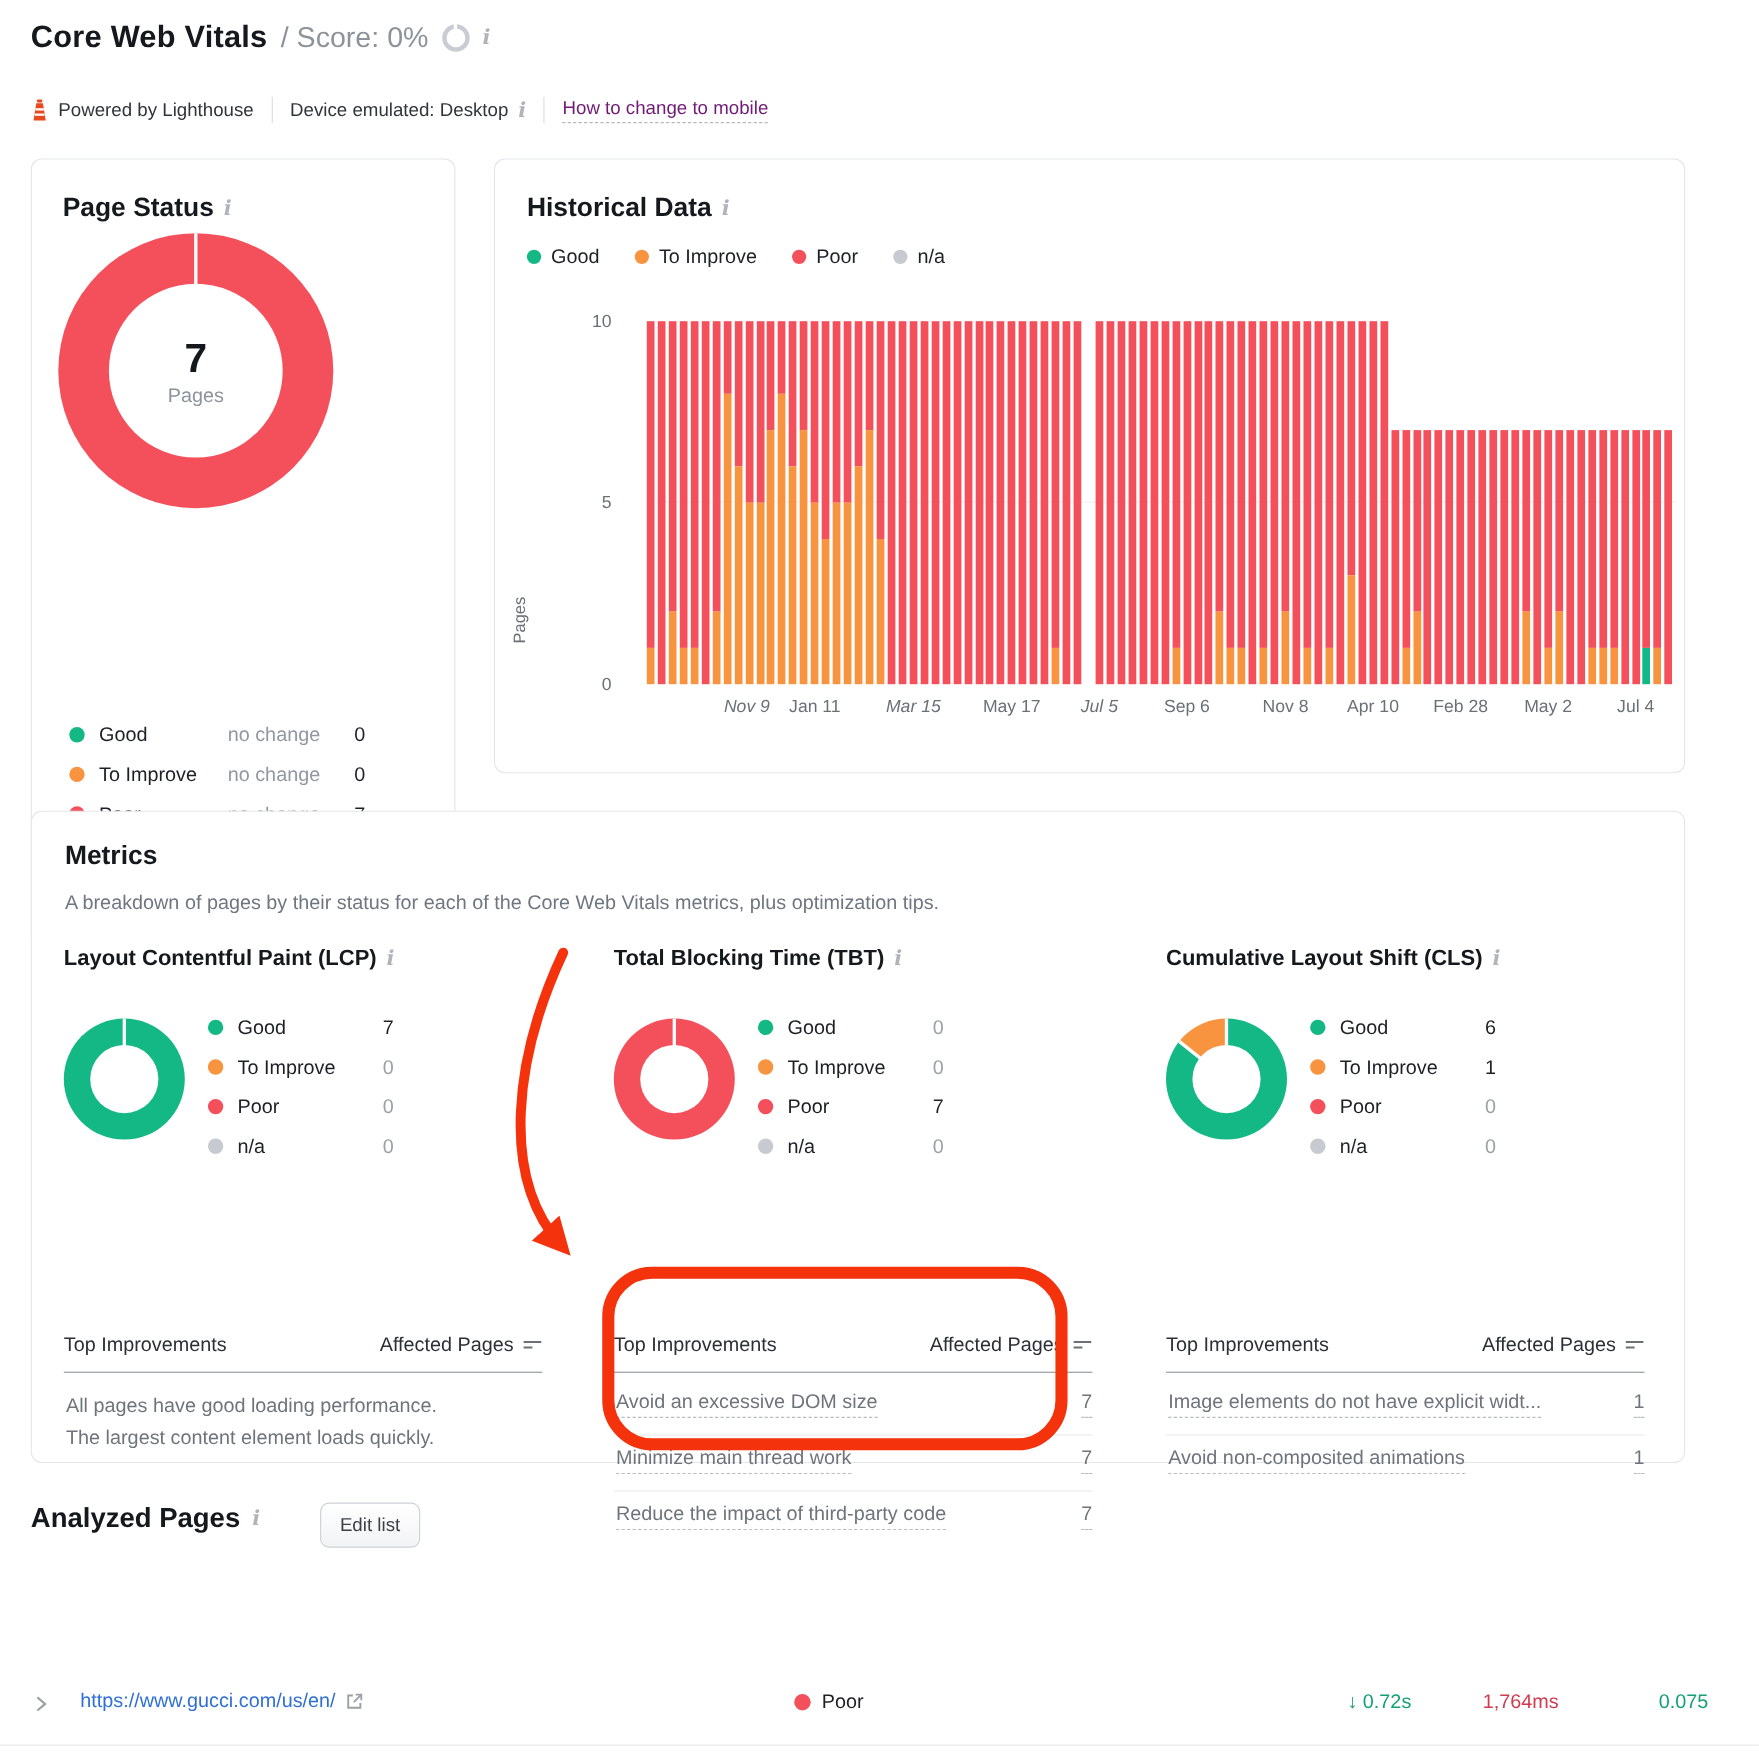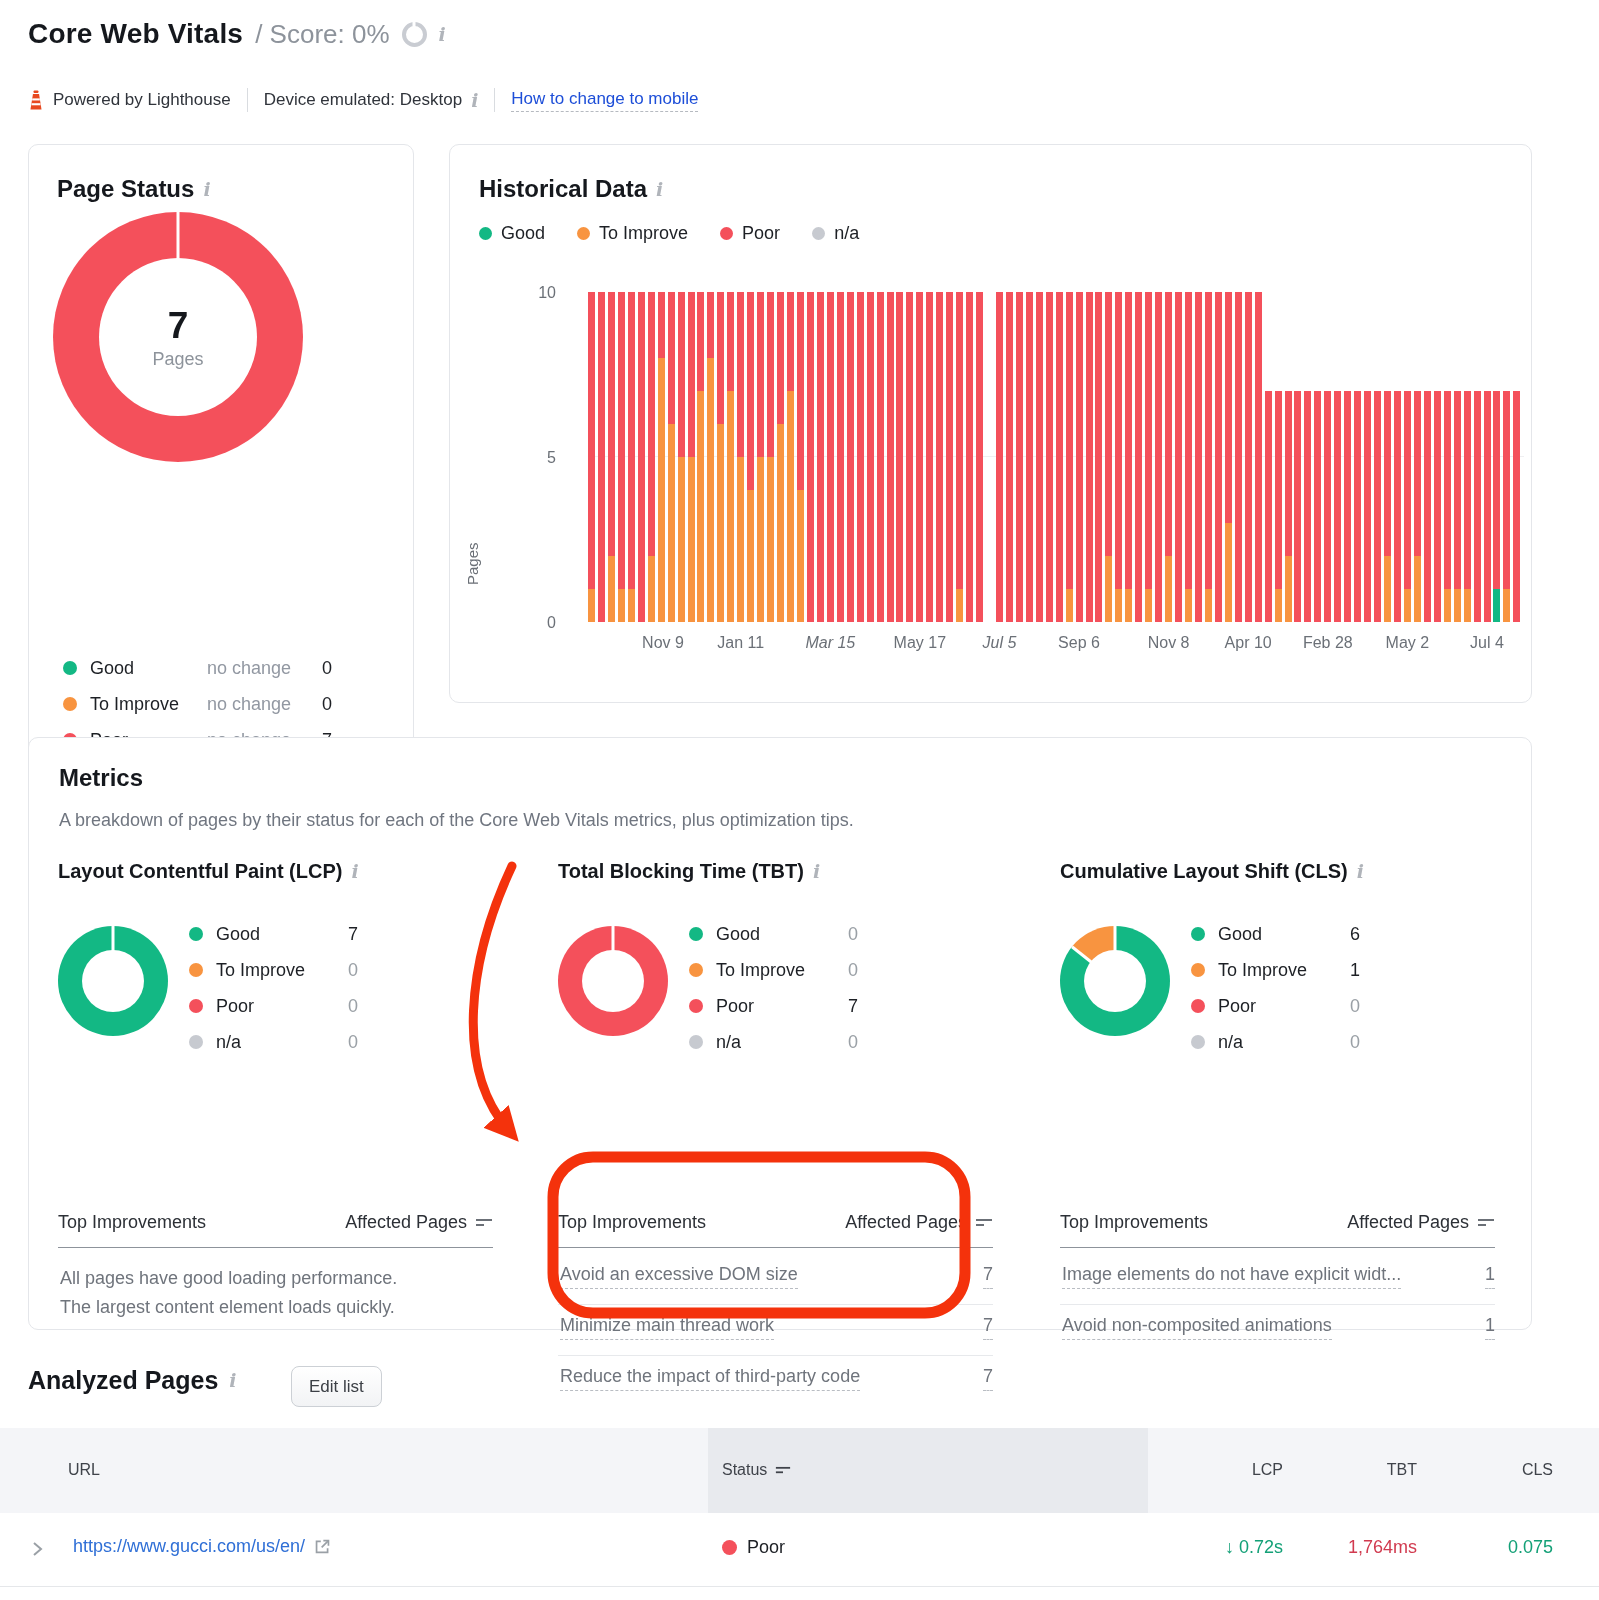--- a/index.html
+++ b/index.html
@@ -13,21 +13,21 @@
   
   .app-title{position:absolute;left:28px;top:18px;display:flex;align-items:center;gap:12px;}
   .app-title .main{font-size:28px;font-weight:bold;color:#15181d;letter-spacing:.2px;}
   .app-title .score{font-size:26px;color:#8d939b;font-weight:400;}
   .score-ring{position:relative;width:25px;height:25px;border:4px solid #c9ccd2;border-radius:50%;}
   .score-ring i{position:absolute;left:50%;top:-5px;transform:translateX(-50%);width:3px;height:6px;background:#fff;}
   .info{font-family:"DejaVu Serif",serif;font-style:italic;font-weight:bold;color:#b0b4ba;font-size:19px;line-height:1;}
   .meta-row{position:absolute;left:28px;top:88px;display:flex;align-items:center;gap:16px;font-size:17px;color:#30343b;}
   .meta-item{display:flex;align-items:center;gap:9px;}
   .vdiv{width:1px;height:24px;background:#d9dce0;}
-  .dashed-link{color:#1d4ed8;text-decoration:none;border-bottom:1px dashed #b6bac0;padding-bottom:2px;cursor:pointer;}
+  .dashed-link{color:#701a75;text-decoration:none;border-bottom:1px dashed #b6bac0;padding-bottom:2px;cursor:pointer;}
 
   
   .card{position:absolute;background:#fff;border:1px solid #e4e6ea;border-radius:10px;}
   #card-status{left:28px;top:144px;width:386px;height:718px;}
   #card-hist{left:449px;top:144px;width:1083px;height:559px;}
   #card-metrics{left:28px;top:737px;width:1504px;height:593px;}
   .card-title{position:absolute;display:flex;align-items:center;gap:9px;font-size:24px;font-weight:bold;color:#15181d;}
 
   
   .donut{position:absolute;border-radius:50%;}
@@ -520,21 +520,21 @@
         </div>
         <div class="hbar" style="left: 915.4px; height: 231px;">
           <div class="seg poor" style="height: 198px;"></div>
           <div class="seg to_improve" style="height: 33px;"></div>
         </div>
         <div class="hbar" style="left: 925.35px; height: 231px;">
           <div class="seg poor" style="height: 231px;"></div>
         </div>
       </div>
     <div id="hist-xaxis">
-        <div class="xlab" style="left: 75px;">Nov 9</div>
+        <div class="xlab" style="left: 91px; font-style: italic;">Nov 9</div>
         <div class="xlab" style="left: 152.8px;">Jan 11</div>
         <div class="xlab" style="left: 242.3px; font-style: italic;">Mar 15</div>
         <div class="xlab" style="left: 331.8px;">May 17</div>
         <div class="xlab" style="left: 411.4px; font-style: italic;">Jul 5</div>
         <div class="xlab" style="left: 491px;">Sep 6</div>
         <div class="xlab" style="left: 580.6px;">Nov 8</div>
         <div class="xlab" style="left: 660.2px;">Apr 10</div>
         <div class="xlab" style="left: 739.8px;">Feb 28</div>
         <div class="xlab" style="left: 819.4px;">May 2</div>
         <div class="xlab" style="left: 899px;">Jul 4</div>
@@ -720,36 +720,20 @@
     <path d="M82 26 C 38 120, 24 230, 80 292" fill="none" stroke="#f4320c" stroke-width="9" stroke-linecap="round" marker-end="url(#arrowhead)"></path>
     <rect x="123" y="317" width="412" height="156" rx="40" fill="none" stroke="#f4320c" stroke-width="11"></rect>
   </svg>
 
   <div class="ap-title">
     <span>Analyzed Pages</span>
     <span class="info">i</span>
   </div>
   <button class="edit-btn">Edit list</button>
 
-  <div class="thead">
-    <div class="th-status-bg"></div>
-    <div class="th" style="left:68px;">URL</div>
-    <div class="th sortable" style="left:722px;">
-      <span>Status</span>
-      <svg class="sort-icon" width="16" height="13" viewBox="0 0 18 14">
-          <g stroke="#3f434a" stroke-width="2" fill="none">
-            <path d="M1 4 h16"></path>
-            <path d="M1 9 h8"></path>
-          </g>
-        </svg>
-    </div>
-    <div class="th th-r-lcp">LCP</div>
-    <div class="th th-r-tbt">TBT</div>
-    <div class="th th-r-cls">CLS</div>
-  </div>
 
   <div class="trow">
     <svg class="row-chevron" width="14" height="20" viewBox="0 0 14 20">
         <polyline points="4,4 11,10 4,16" fill="none" stroke="#9aa0a6" stroke-width="2"></polyline>
       </svg>
     <a class="row-url">
       <span>https://www.gucci.com/us/en/</span>
       <svg width="17" height="17" viewBox="0 0 20 20">
           <g fill="none" stroke="#9aa0a6" stroke-width="2">
             <path d="M8 4 H3 V17 H16 V12"></path>

